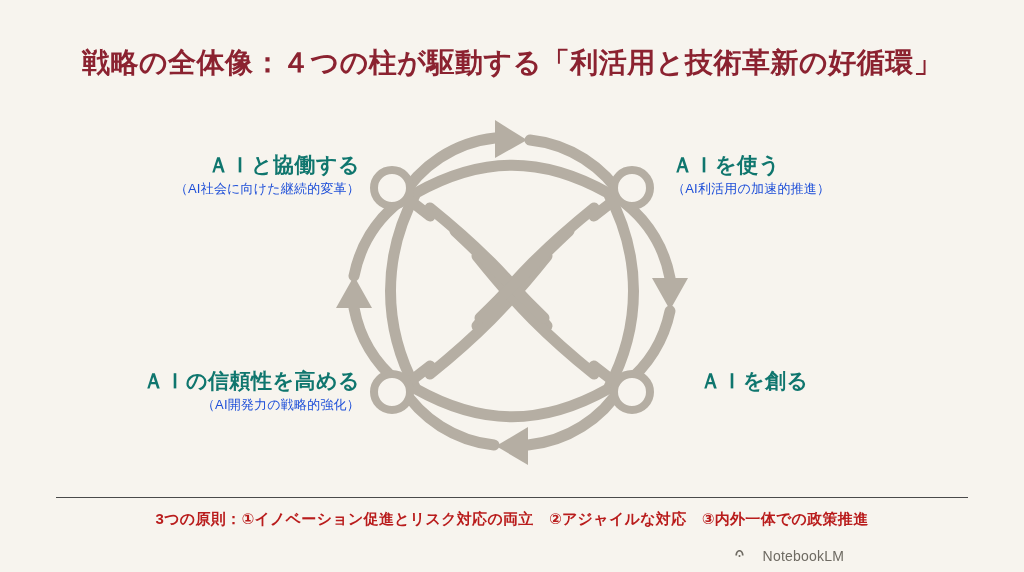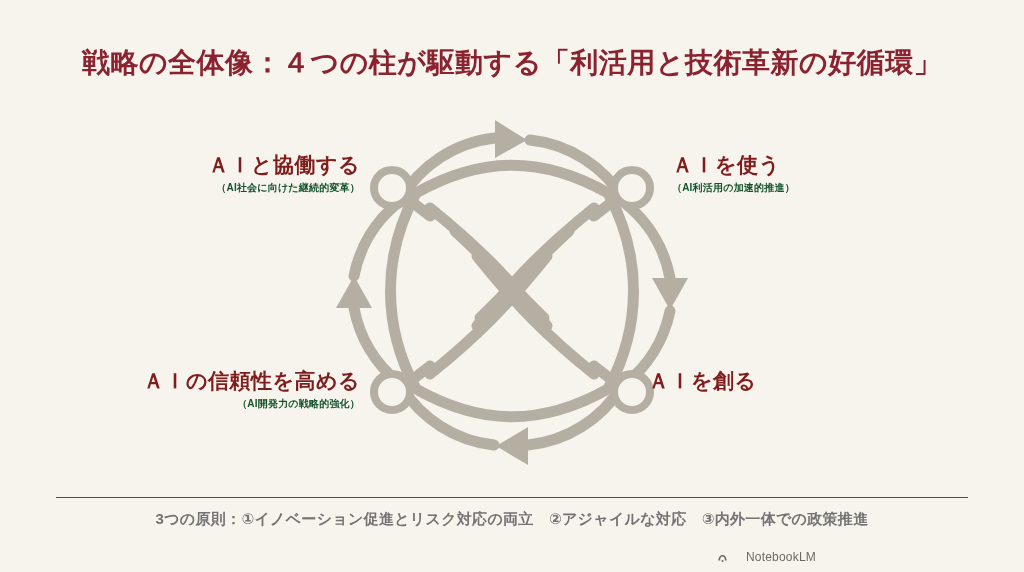--- a/index.html
+++ b/index.html
@@ -12,20 +12,21 @@
     background: #F7F4EE;
     font-family: "Liberation Sans", "DejaVu Sans", sans-serif;
     overflow: hidden;
     position: relative;
   }
   #slide {
     position: relative;
     width: 832px;
     height: 572px;
     background: #F7F4EE;
+    padding-left: 28px;
   }
 
   
   #title {
     position: absolute;
     left: 0;
     top: 44px;
     width: 1024px;
     text-align: center;
     color: #8B2230;
@@ -51,41 +52,41 @@
     height: 390px;
     display: block;
   }
 
   
   .pillar {
     position: absolute;
     white-space: nowrap;
   }
   .pillar .p-title {
-    color: #7f1d1d;
+    color: #0f766e;
     font-size: 21px;
     font-weight: bold;
     line-height: 1.25;
     letter-spacing: 0.5px;
   }
   .pillar .p-sub {
-    color: #14532d;
-    font-size: 10px;
-    font-weight: bold;
+    color: #1d4ed8;
+    font-size: 13px;
+    font-weight: normal;
     line-height: 1.3;
     margin-top: 3px;
     letter-spacing: 0.2px;
   }
   .pillar.align-right { text-align: right; }
   .pillar.align-left  { text-align: left;  }
 
   #pillar-top-left     { right: 664px; top: 56px;  }
   #pillar-top-right    { left: 672px;  top: 56px;  }
   #pillar-bottom-left  { right: 664px; top: 272px; margin-left: 8px; }
-  #pillar-bottom-right { left: 648px;  top: 272px; }
+  #pillar-bottom-right { left: 700px;  top: 272px; }
 
   #pillar-top-left .p-sub,
   #pillar-bottom-left .p-sub { text-align: right; }
   #pillar-top-right .p-sub,
   #pillar-bottom-right .p-sub { text-align: left; }
 
   
   #divider {
     position: absolute;
     left: 56px;
@@ -93,37 +94,37 @@
     width: 912px;
     height: 1px;
     background: #4A4A4A;
   }
   #principles {
     position: absolute;
     left: 0;
     top: 510px;
     width: 1024px;
     text-align: center;
-    color: #737373;
+    color: #b91c1c;
     font-size: 15px;
     font-weight: bold;
     white-space: nowrap;
     letter-spacing: 0.3px;
   }
 
   
   #watermark {
     position: absolute;
     right: 16px;
     bottom: 8px;
     display: flex;
-    align-items: flex-end;
+    align-items: flex-start;
     gap: 18px;
     color: #6E6A62;
-    font-size: 12px;
+    font-size: 14px;
     letter-spacing: 0.2px;
   }
   #watermark svg { display: block; }
 </style>
 </head>
 <body>
 
 <div id="slide">
 
   <div id="title">戦略の全体像：４つの柱が駆動する「利活用と技術革新の好循環」</div>

